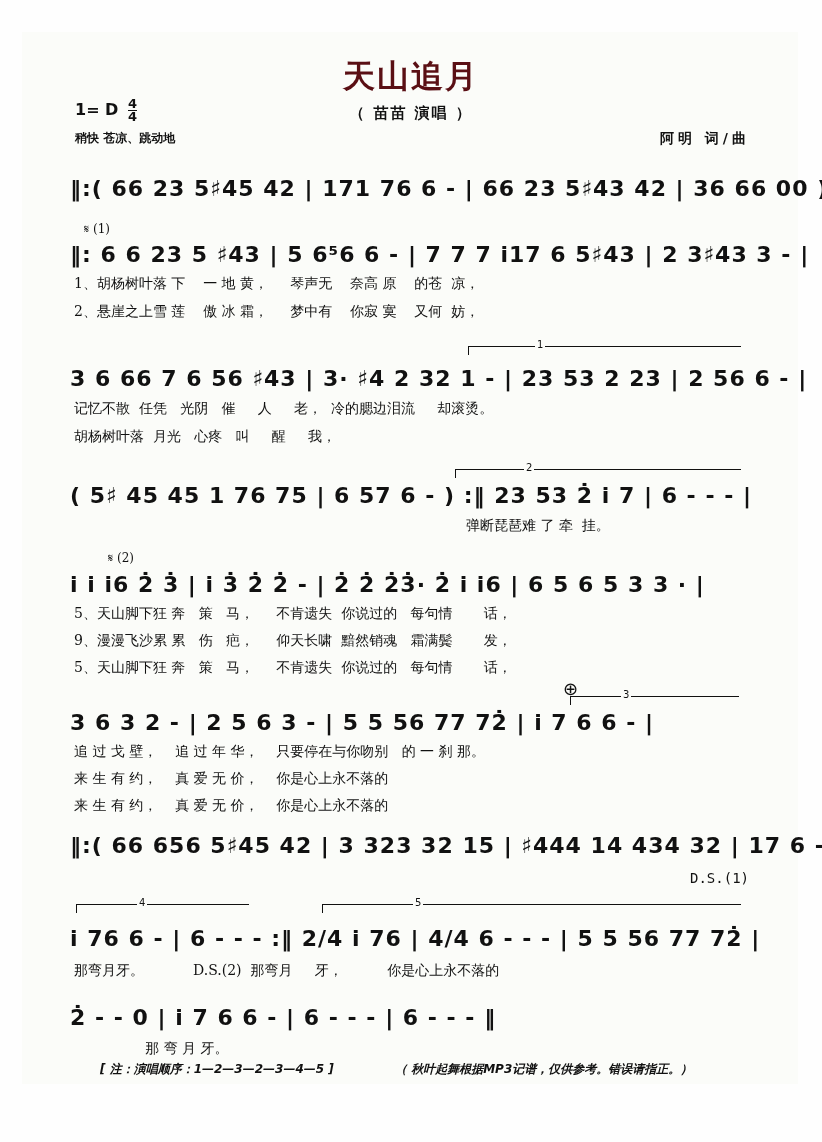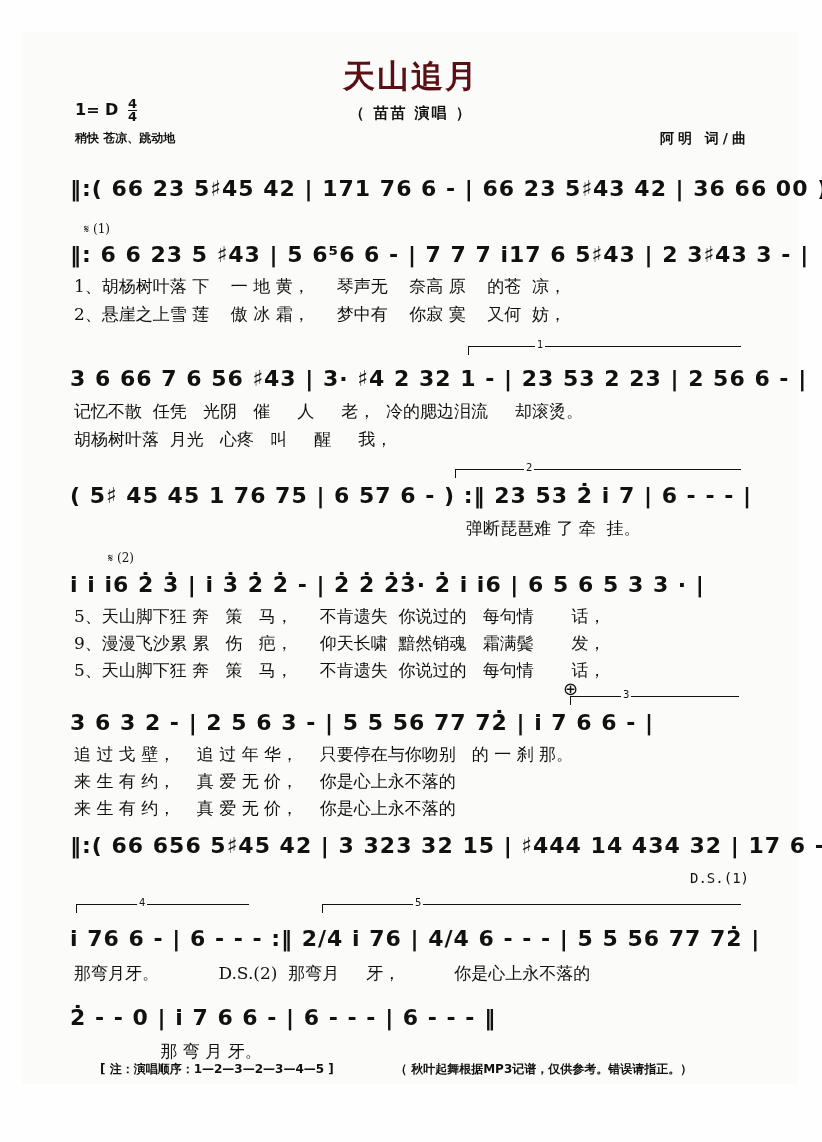--- a/index.html
+++ b/index.html
@@ -10,26 +10,26 @@
   .title { left:0; width:822px; top:55px; text-align:center; font-size:32px; color:#5a0f14; font-weight:bold; letter-spacing:2px; }
   .key { left:75px; top:98px; font-size:16px; font-weight:bold; }
   .ts { display:inline-block; vertical-align:middle; text-align:center; line-height:12px; font-size:13px; margin-left:4px; }
   .ts .bar { border-top:1.5px solid #111; display:block; }
   .performer { left:0; width:822px; top:104px; text-align:center; font-size:15px; font-weight:bold; letter-spacing:2px; }
   .tempo { left:75px; top:130px; font-size:12px; font-weight:bold;text-align:center; }
   .credit { left:624px; top:130px; font-size:14px; font-weight:bold; letter-spacing:4px;margin-left:36px; }
 
   .row { position:absolute; left:70px; width:680px; font-family:"DejaVu Sans", sans-serif; font-weight:bold;
          font-size:22px; letter-spacing:1px; white-space:pre; }
-  .lyr { position:absolute; left:74px; font-family:"DejaVu Serif", serif; font-size:17px; white-space:pre; }
+  .lyr { position:absolute; left:74px; font-family:"DejaVu Serif", serif; font-size:14px; white-space:pre; }
   .seg { position:absolute; font-family:"DejaVu Serif", serif; font-size:12px; }
   .volta { position:absolute; border-top:1.3px solid #111; border-left:1.3px solid #111; height:8px; }
   .volta span { position:absolute; top:-8px; font-size:10px; background:#fbfcf9; padding:0 2px; }
   .ds { position:absolute; font-family:"DejaVu Sans Mono", monospace; font-size:14px; }
-  .footer { position:absolute; top:1061px; font-size:12px; font-weight:bold; }
+  .footer { position:absolute; top:1061px; font-size:12px; font-weight:bold;font-style:italic; }
   .coda { position:absolute; font-size:18px; }
 </style>
 </head>
 <body>
 
 <div class="paper"></div>
 
 <div class="abs title">天山追月</div>
 <div class="abs key">
   <span>1= D</span>

